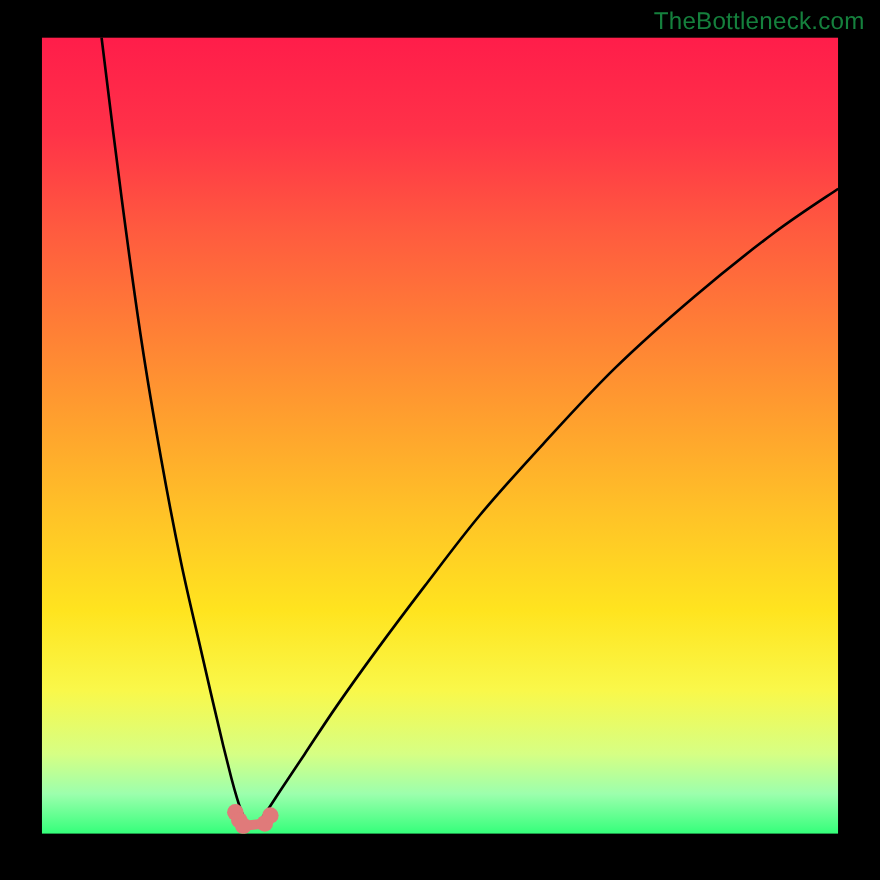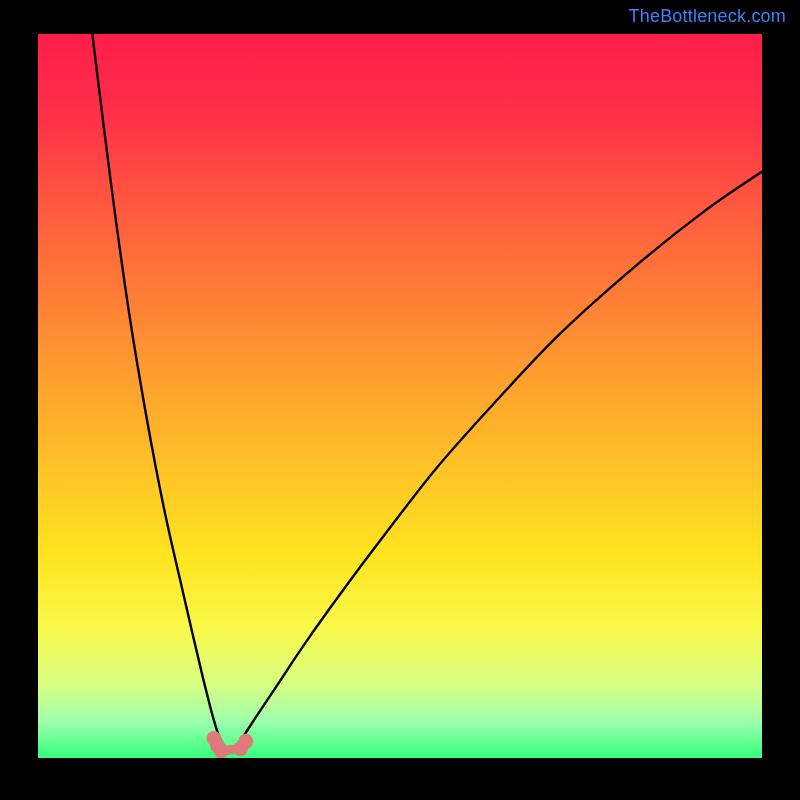--- a/index.html
+++ b/index.html
@@ -16,22 +16,22 @@
     left: 0;
     top: 0;
     width: 800px;
     height: 800px;
     background: #000000;
   }
   .watermark {
     position: absolute;
     top: 6px;
     right: 14px;
-    color: #3b82f6;
-    font-size: 18px;
+    color: #15803d;
+    font-size: 22px;
     font-weight: 400;
     letter-spacing: 0.2px;
     z-index: 10;
   }
   .plot {
     position: absolute;
     left: 38px;
     top: 34px;
     width: 724px;
     height: 724px;

